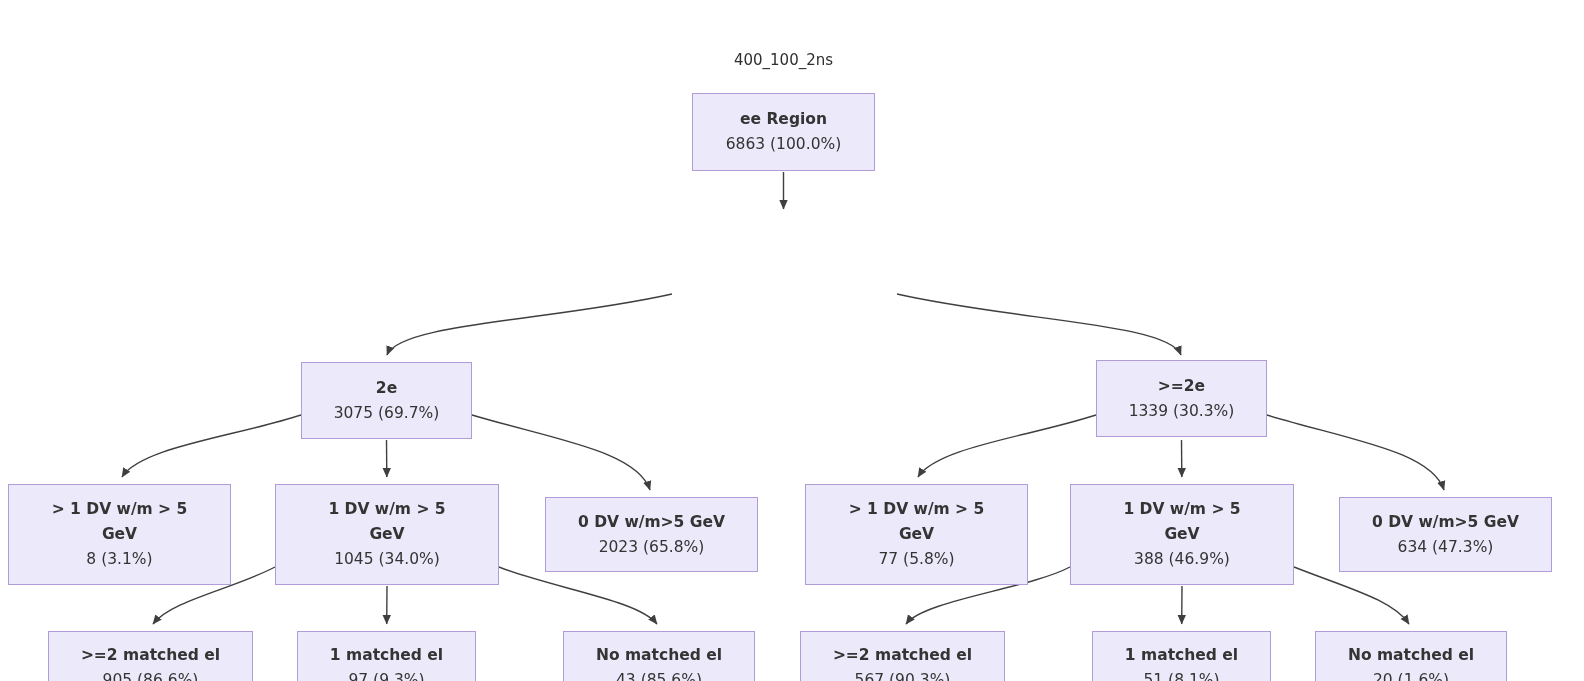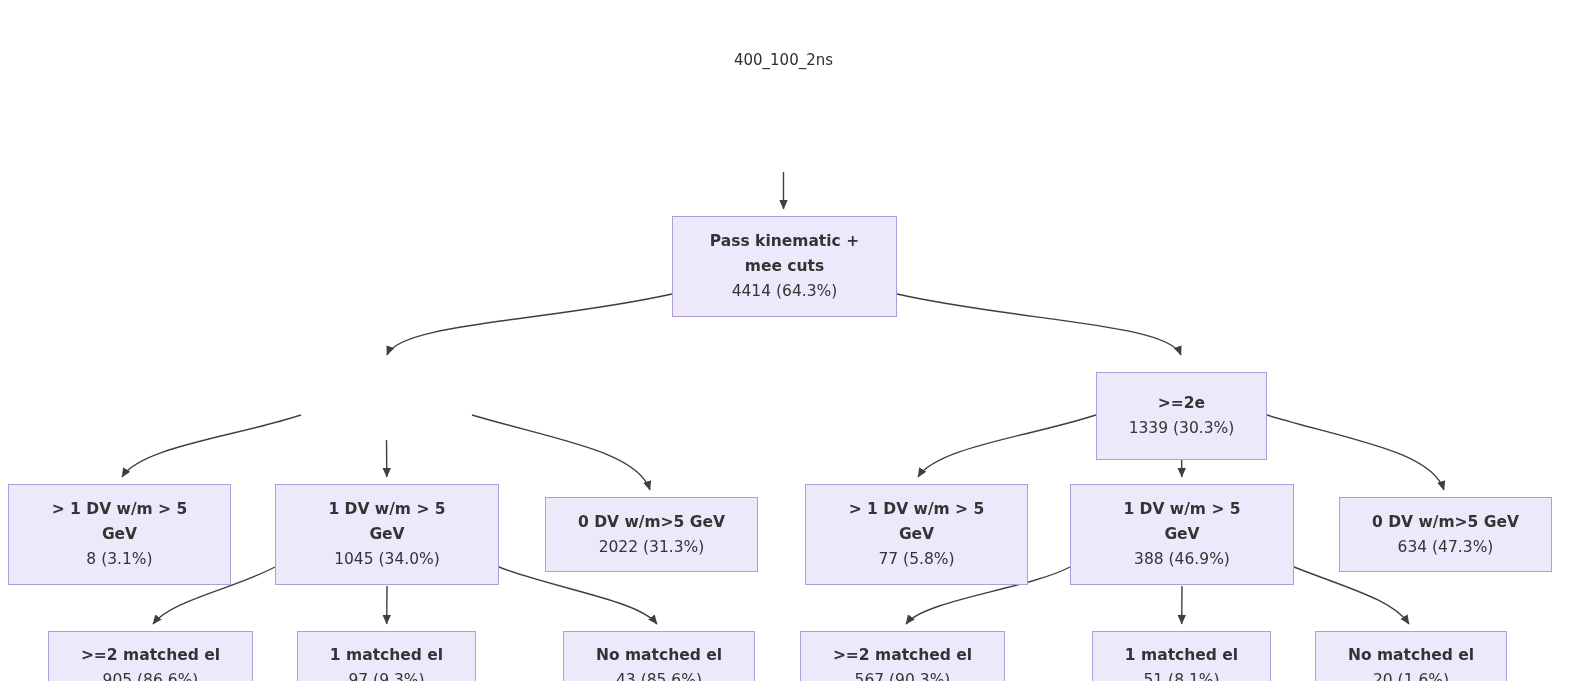--- a/index.html
+++ b/index.html
@@ -56,30 +56,35 @@
     <path class="edge" d="M275,523 C233,545 172,556 153,580" marker-end="url(#arw)"></path>
     <path class="edge" d="M387,542 L386.7,580" marker-end="url(#arw)"></path>
     <path class="edge" d="M499,523 C556,545 638,556 657,580" marker-end="url(#arw)"></path>
     <path class="edge" d="M1070,523 C1028,545 924,556 906,580" marker-end="url(#arw)"></path>
     <path class="edge" d="M1182,542 L1181.7,580" marker-end="url(#arw)"></path>
     <path class="edge" d="M1294,523 C1350,545 1393,556 1409,580" marker-end="url(#arw)"></path>
   </svg>
 
   <div class="title">400_100_2ns</div>
 
-
-  <div class="node" style="left:672px;top:172px;width:225px;height:101px">
+  <div class="node" style="left:692px;top:49px;width:183px;height:78px">
     <div class="lbl">
-        <span>Pass kinematic +</span>
-        <span>mee cuts</span>
+        <span>ee Region</span>
       </div>
-    <div class="cnt">4414 (64.3%)</div>
+    <div class="cnt">6863 (100.0%)</div>
   </div>
 
-  <div class="node" style="left:1096px;top:328px;width:171px;height:88px">
+
+  <div class="node" style="left:301px;top:318px;width:171px;height:77px">
+    <div class="lbl">
+        <span>2e</span>
+      </div>
+    <div class="cnt">3075 (69.7%)</div>
+  </div>
+  <div class="node" style="left:1096px;top:316px;width:171px;height:77px">
     <div class="lbl">
         <span>&gt;=2e</span>
       </div>
     <div class="cnt">1339 (30.3%)</div>
   </div>
 
   <div class="node" style="left:8px;top:440px;width:223px;height:101px">
     <div class="lbl">
         <span>&gt; 1 DV w/m &gt; 5</span>
         <span>GeV</span>
@@ -90,21 +95,21 @@
     <div class="lbl">
         <span>1 DV w/m &gt; 5</span>
         <span>GeV</span>
       </div>
     <div class="cnt">1045 (34.0%)</div>
   </div>
   <div class="node" style="left:545px;top:453px;width:213px;height:75px">
     <div class="lbl">
         <span>0 DV w/m&gt;5 GeV</span>
       </div>
-    <div class="cnt">2022 (31.3%)</div>
+    <div class="cnt">2023 (65.8%)</div>
   </div>
 
   <div class="node" style="left:805px;top:440px;width:223px;height:101px">
     <div class="lbl">
         <span>&gt; 1 DV w/m &gt; 5</span>
         <span>GeV</span>
       </div>
     <div class="cnt">77 (5.8%)</div>
   </div>
   <div class="node" style="left:1070px;top:440px;width:224px;height:101px">

